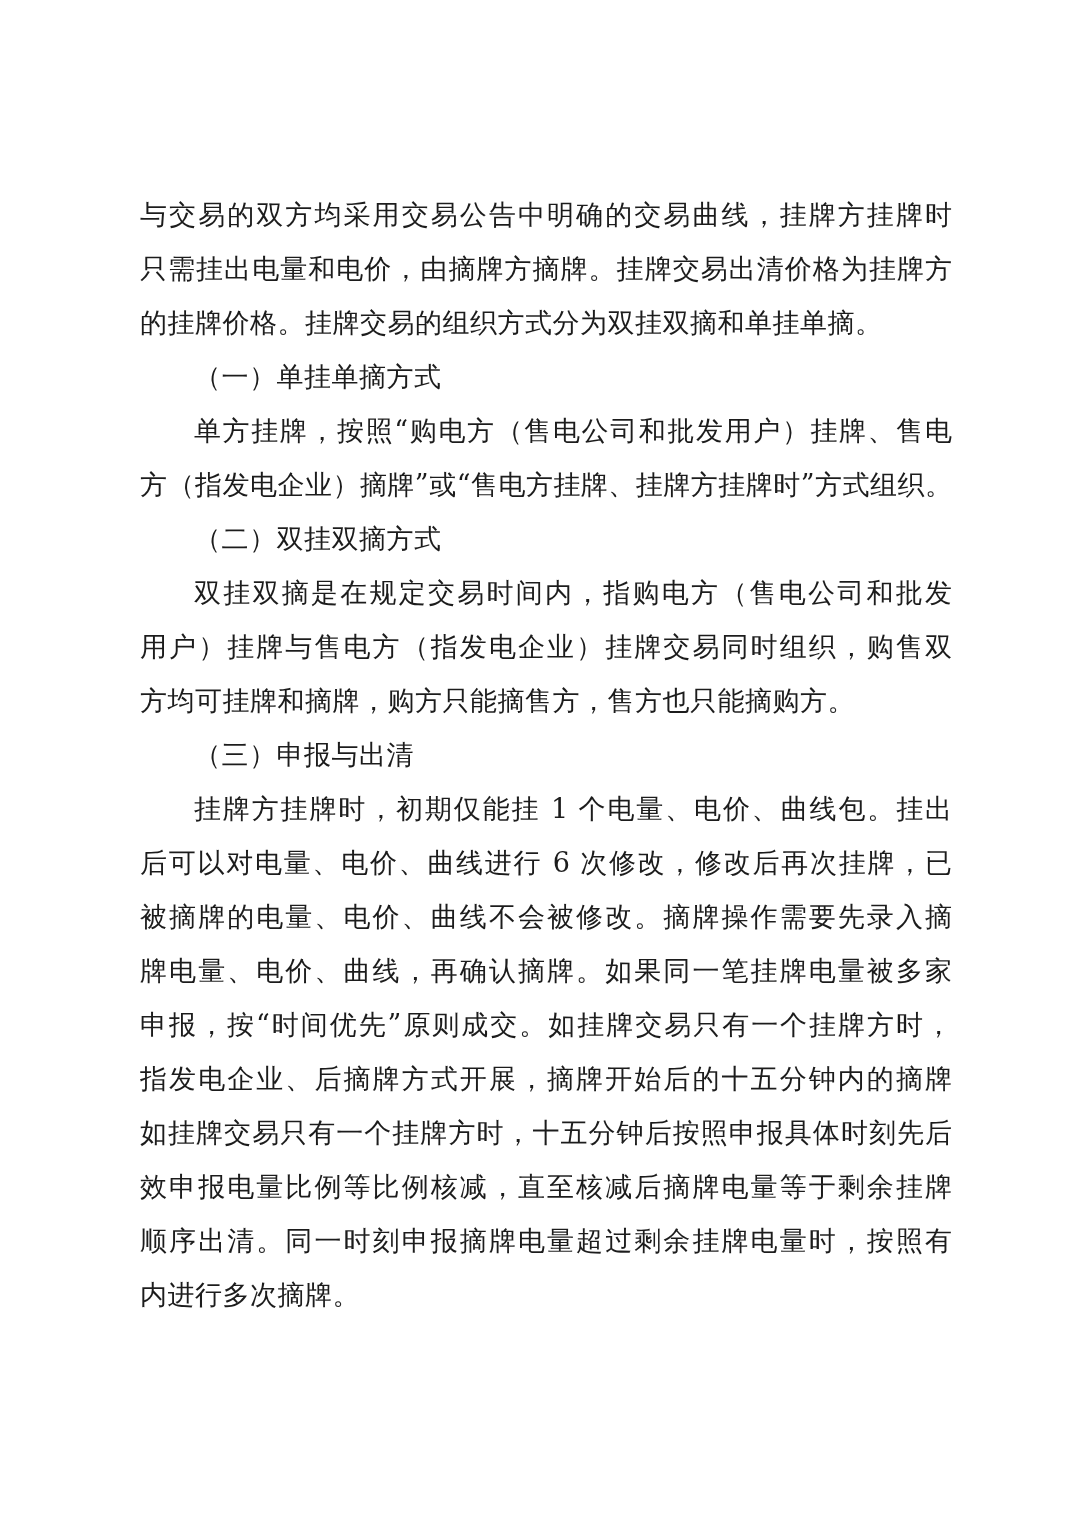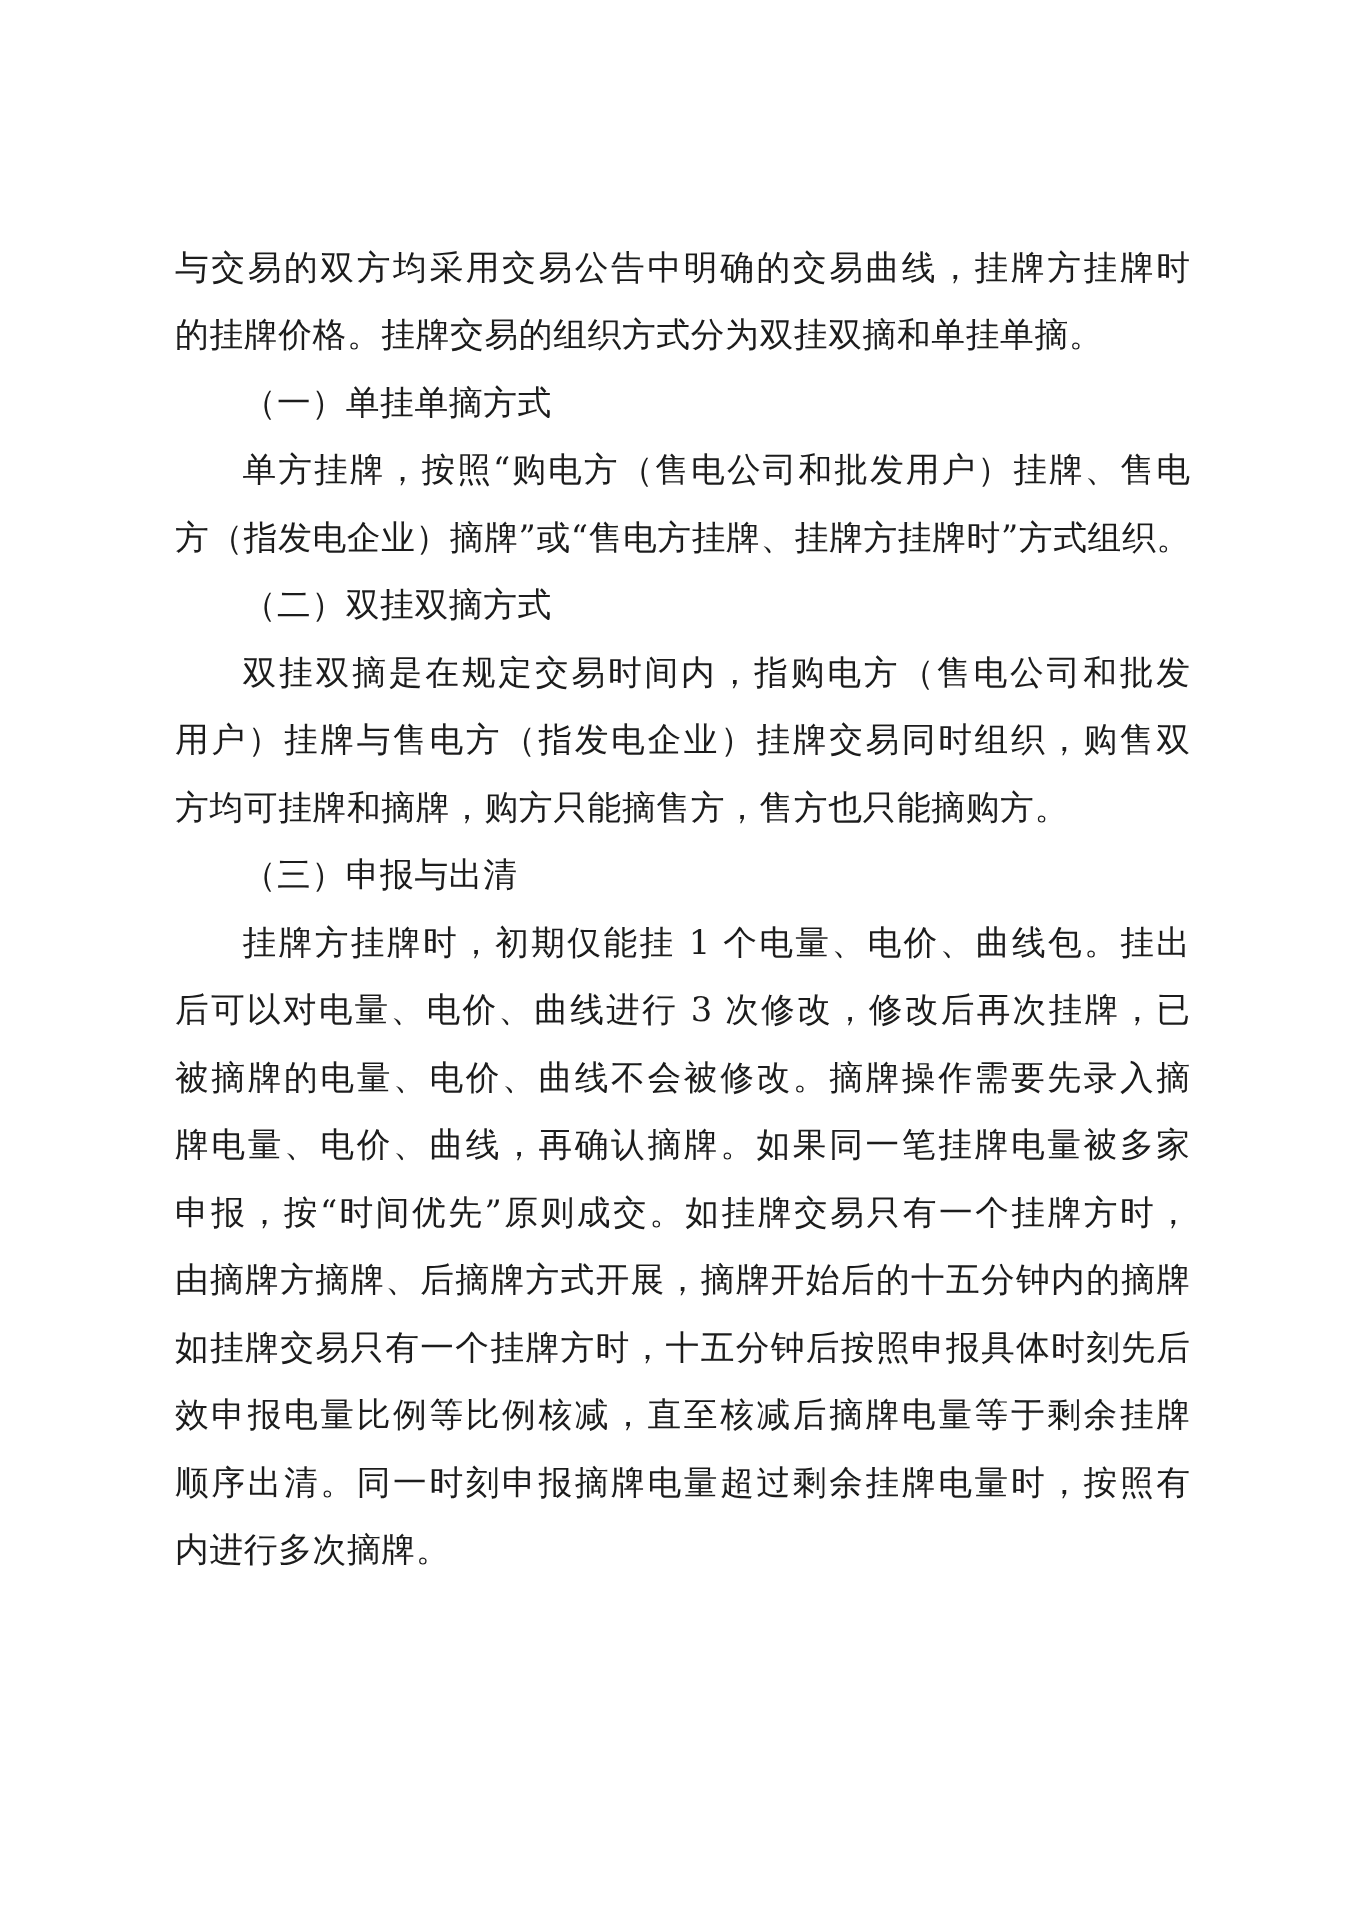--- a/index.html
+++ b/index.html
@@ -48,34 +48,35 @@
     color: #1c1c1c;
     font-family: "DejaVu Serif", serif;
   }
 </style>
 </head>
 <body>
 
 <div class="page">
   <div class="text-block">
       <div class="line justify">与交易的双方均采用交易公告中明确的交易曲线，挂牌方挂牌时</div>
+      <div class="line justify">只需挂出电量和电价，由摘牌方摘牌。挂牌交易出清价格为挂牌方</div>
       <div class="line">的挂牌价格。挂牌交易的组织方式分为双挂双摘和单挂单摘。</div>
       <div class="line indent">（一）单挂单摘方式</div>
       <div class="line indent justify">单方挂牌，按照“购电方（售电公司和批发用户）挂牌、售电</div>
       <div class="line justify">方（指发电企业）摘牌”或“售电方挂牌、挂牌方挂牌时”方式组织。</div>
       <div class="line indent">（二）双挂双摘方式</div>
       <div class="line indent justify">双挂双摘是在规定交易时间内，指购电方（售电公司和批发</div>
       <div class="line justify">用户）挂牌与售电方（指发电企业）挂牌交易同时组织，购售双</div>
       <div class="line">方均可挂牌和摘牌，购方只能摘售方，售方也只能摘购方。</div>
       <div class="line indent">（三）申报与出清</div>
       <div class="line indent justify">挂牌方挂牌时，初期仅能挂 1 个电量、电价、曲线包。挂出</div>
-      <div class="line justify">后可以对电量、电价、曲线进行 3 次修改，修改后再次挂牌，已</div>
+      <div class="line justify">后可以对电量、电价、曲线进行 6 次修改，修改后再次挂牌，已</div>
       <div class="line justify">被摘牌的电量、电价、曲线不会被修改。摘牌操作需要先录入摘</div>
       <div class="line justify">牌电量、电价、曲线，再确认摘牌。如果同一笔挂牌电量被多家</div>
       <div class="line justify">申报，按“时间优先”原则成交。如挂牌交易只有一个挂牌方时，</div>
-      <div class="line justify">由摘牌方摘牌、后摘牌方式开展，摘牌开始后的十五分钟内的摘牌</div>
+      <div class="line justify">指发电企业、后摘牌方式开展，摘牌开始后的十五分钟内的摘牌</div>
       <div class="line justify">如挂牌交易只有一个挂牌方时，十五分钟后按照申报具体时刻先后</div>
       <div class="line justify">效申报电量比例等比例核减，直至核减后摘牌电量等于剩余挂牌</div>
       <div class="line justify">顺序出清。同一时刻申报摘牌电量超过剩余挂牌电量时，按照有</div>
       <div class="line">内进行多次摘牌。</div>
     </div>
   <div class="page-number">— 11 —</div>
 </div>
 
 </body></html>

